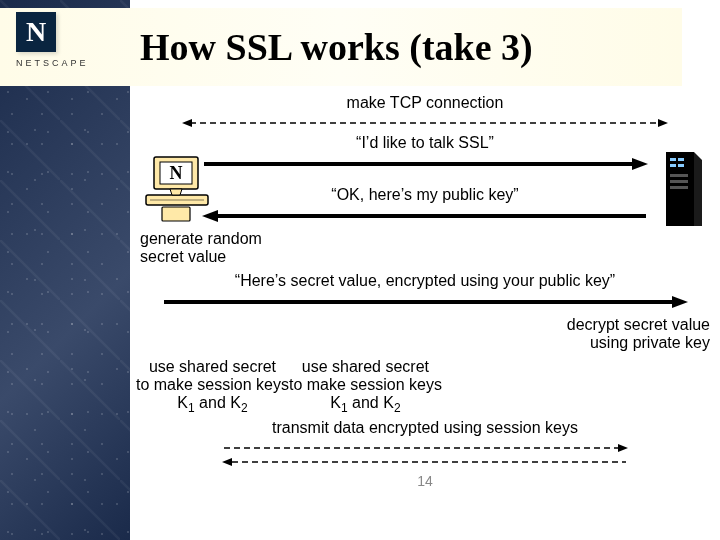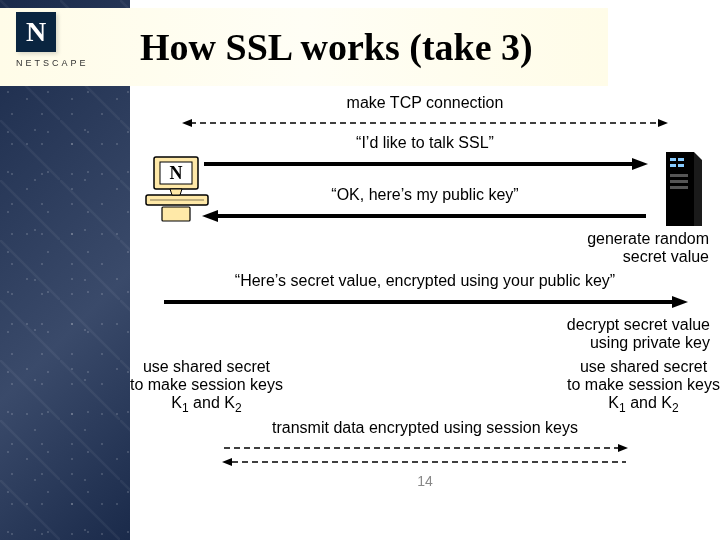--- a/index.html
+++ b/index.html
@@ -3,32 +3,32 @@
 <meta charset="utf-8">
 <style>
   html,body{margin:0;padding:0;width:720px;height:540px;font-family:Arial,Helvetica,sans-serif;background:#fff;overflow:hidden}
   .slide{position:relative;width:720px;height:540px}
   .sidebar{position:absolute;left:0;top:0;width:130px;height:540px;background:linear-gradient(135deg,#1a2a4a 0%,#2a3a5a 30%,#3a4a6a 60%,#1a2a4a 100%)}
   .sidebar::before{content:"";position:absolute;inset:0;background-image:radial-gradient(circle at 20% 30%,rgba(255,255,255,.15) 1px,transparent 1px),radial-gradient(circle at 70% 60%,rgba(255,255,255,.15) 1px,transparent 1px),radial-gradient(circle at 40% 80%,rgba(255,255,255,.15) 1px,transparent 1px),radial-gradient(circle at 60% 20%,rgba(255,255,255,.15) 1px,transparent 1px),linear-gradient(45deg,transparent 48%,rgba(255,255,255,.05) 49%,rgba(255,255,255,.05) 51%,transparent 52%);background-size:40px 40px,50px 50px,30px 30px,45px 45px,60px 60px}
   .logo{position:absolute;left:16px;top:12px;z-index:3}
   .logo-box{width:40px;height:40px;background:#0a2540;display:flex;align-items:center;justify-content:center;box-shadow:2px 2px 4px rgba(0,0,0,.15)}
   .logo-n{color:#fff;font-family:"Times New Roman",serif;font-weight:bold;font-size:28px}
   .logo-text{font-size:9px;letter-spacing:3px;color:#333;margin-top:6px;font-weight:500}
-  .title-band{position:absolute;left:0;top:8px;width:608px;height:78px;background:linear-gradient(90deg,#fffce8 0%,#fffef5 50%,#fffce8 100%);z-index:2;display:flex;align-items:center;padding-left:140px;box-sizing:border-box}
+  .title-band{position:absolute;left:0;top:8px;width:682px;height:78px;background:linear-gradient(90deg,#fffce8 0%,#fffef5 50%,#fffce8 100%);z-index:2;display:flex;align-items:center;padding-left:140px;box-sizing:border-box}
   .title{font-family:"Times New Roman",serif;font-size:38px;font-weight:bold;color:#000}
   .content{position:absolute;left:130px;top:90px;width:590px;height:450px;font-size:16px;color:#000}
   .msg{text-align:center;margin:4px 0}
   .dash-line{position:relative;height:14px;margin:0 50px}
   .dash-line svg{position:absolute;inset:0;width:100%;height:100%}
   .solid-arrow{position:relative;height:16px;margin:2px 70px}
   .solid-arrow svg{position:absolute;inset:0;width:100%;height:100%}
   .note{font-size:16px}
-  .note-left{text-align:right;margin:6px 11px 6px 10px}
+  .note-left{text-align:left;margin:6px 11px 6px 10px}
   .note-right{text-align:right;margin:6px 10px 6px 8px}
-  .bottom-row{display:flex;justify-content:space-between;margin:4px 0}
+  .bottom-row{display:flex;margin:4px 6px}
   .key-sub{font-size:12px;vertical-align:sub}
   .pagenum{text-align:center;font-size:14px;color:#888;margin-top:4px}
   .client{position:absolute;left:140px;top:155px;z-index:4}
   .server{position:absolute;right:16px;top:150px;z-index:4}
 </style>
 </head>
 <body>
 
 <div class="slide">
   <div class="sidebar"></div>

